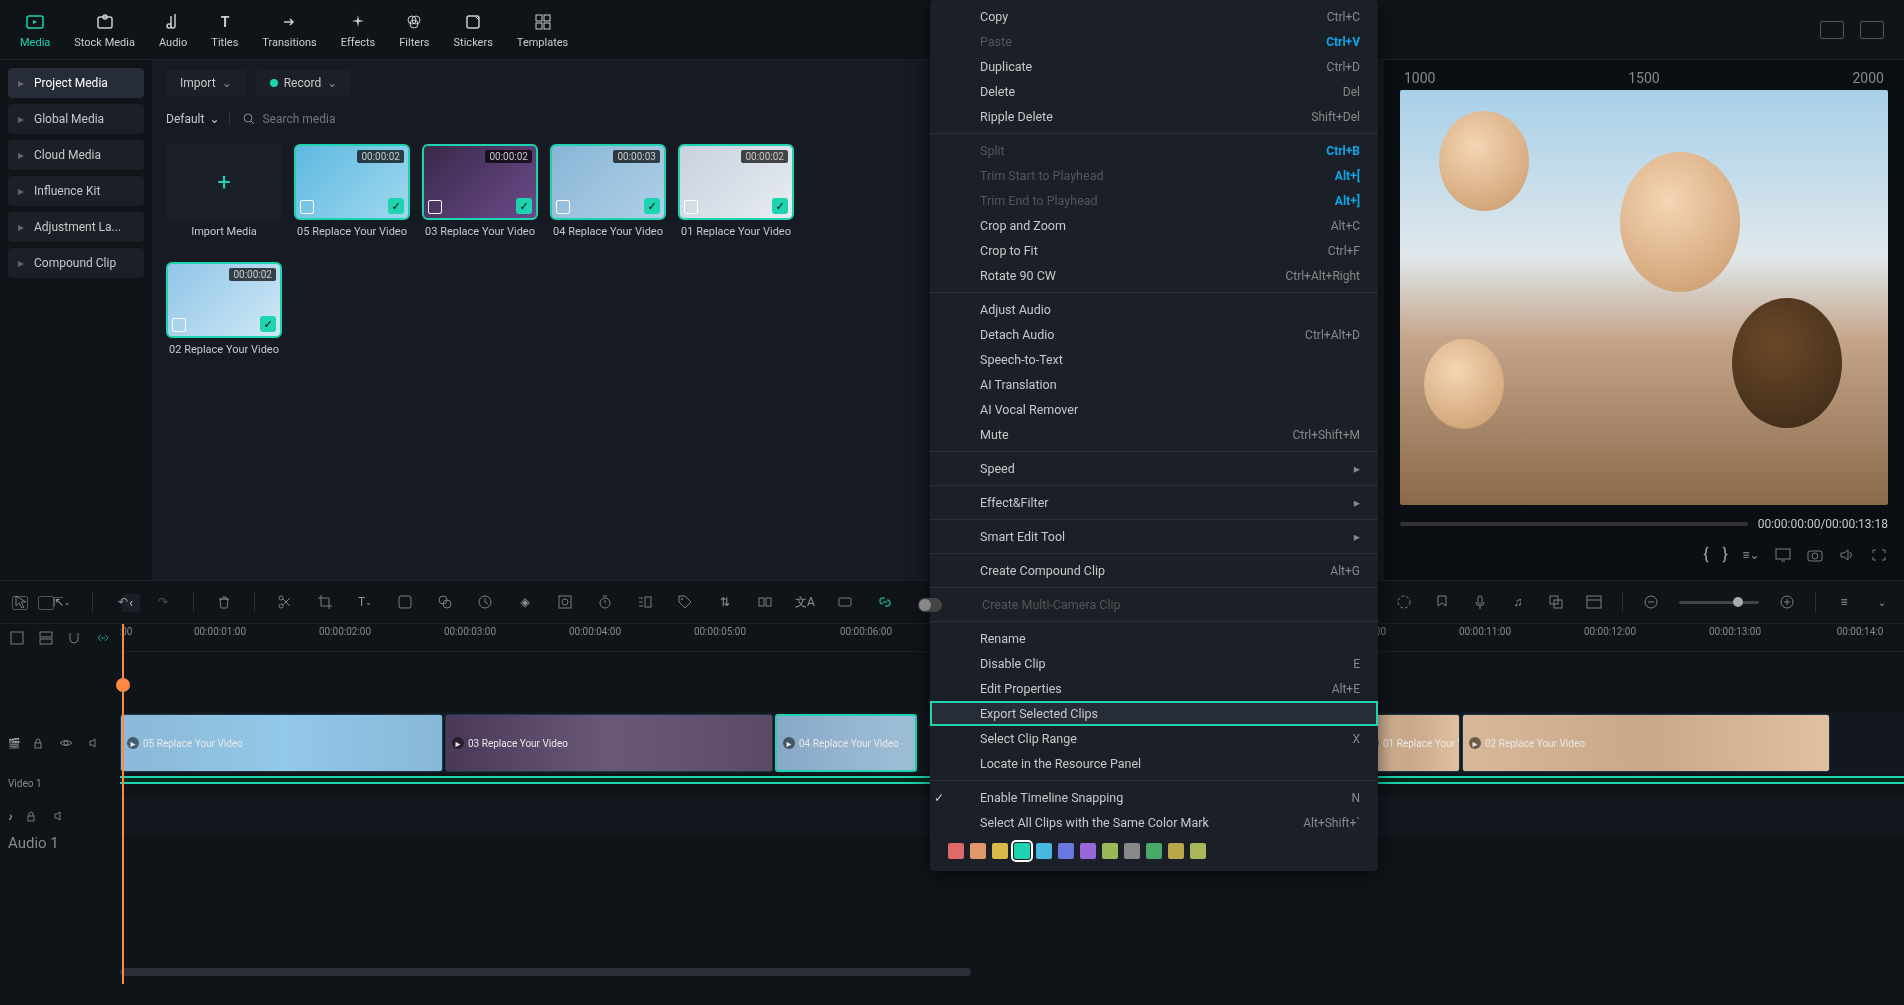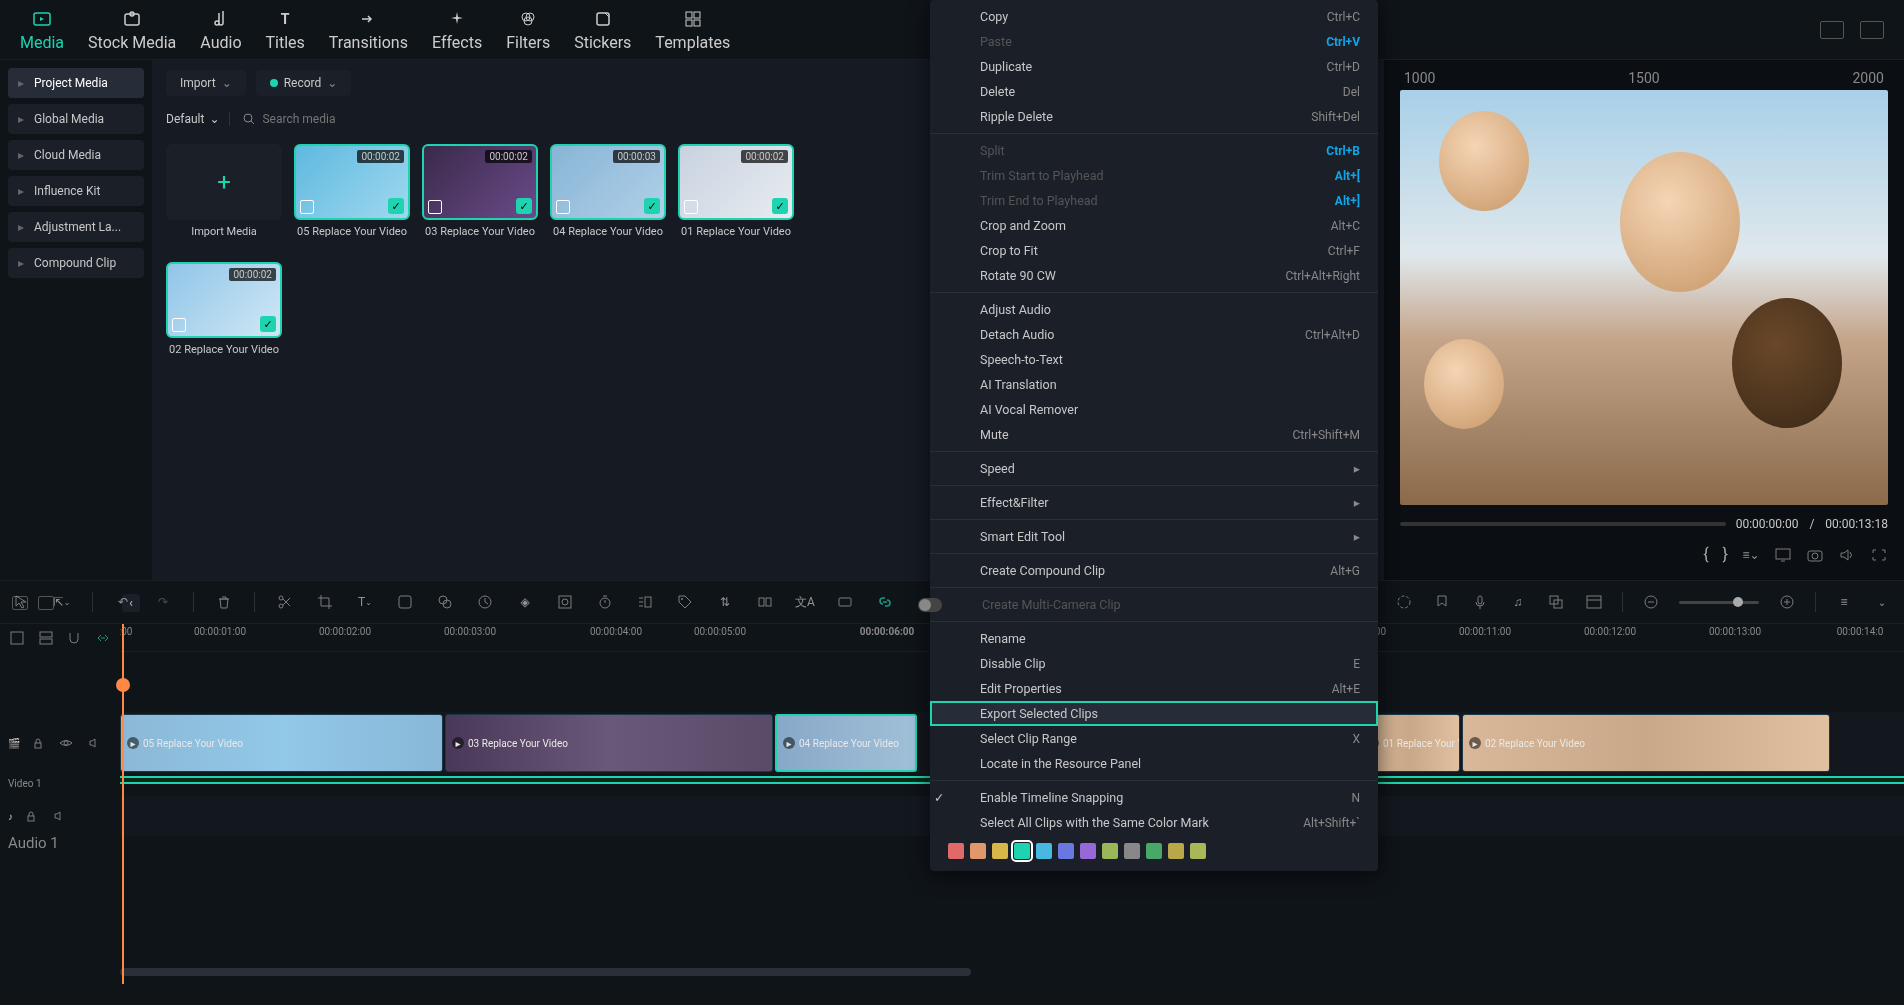--- a/index.html
+++ b/index.html
@@ -3,21 +3,21 @@
 <meta charset="utf-8">
 <style>
 * { margin: 0; padding: 0; box-sizing: border-box; font-family: -apple-system, BlinkMacSystemFont, "Segoe UI", Roboto, sans-serif; }
 body { background: #0f1419; color: #c8c8c8; font-size: 12px; overflow: hidden; width: 1904px; height: 1005px; position: relative; }
 
 
 .top-nav { display: flex; height: 60px; align-items: center; padding: 0 20px; background: #0f1419; border-bottom: 1px solid #1a1f28; }
 .nav-item { display: flex; flex-direction: column; align-items: center; margin-right: 24px; cursor: pointer; gap: 2px; color: #ccc; }
 .nav-item.active { color: #1dd3b0; }
 .nav-icon { width: 24px; height: 24px; display: flex; align-items: center; justify-content: center; }
-.nav-label { font-size: 16px; }
+.nav-label { font-size: 11px; }
 .top-right-icons { margin-left: auto; display: flex; gap: 16px; }
 .tr-icon { width: 24px; height: 18px; border: 1px solid #555; border-radius: 2px; }
 
 
 .main { display: flex; height: 520px; }
 .sidebar { width: 152px; background: #0f1419; padding: 8px; }
 .sidebar-item { background: #1a1f28; border-radius: 4px; padding: 8px 10px; margin-bottom: 6px; display: flex; align-items: center; cursor: pointer; font-size: 12px; }
 .sidebar-item.active { background: #262c38; color: #fff; }
 .sidebar-chevron { width: 10px; margin-right: 6px; color: #666; }
 .collapse-btn { width: 18px; height: 18px; background: #1a1f28; border-radius: 3px; display:flex;align-items:center;justify-content:center; margin-top: auto; }
@@ -51,21 +51,21 @@
 .thumb3 { background: linear-gradient(135deg, #88b5d6, #b0d0e8); }
 .thumb4 { background: linear-gradient(135deg, #c8d2e0, #e8ecf0); }
 .thumb5 { background: linear-gradient(135deg, #90c5e8, #d0e8f5); }
 
 
 .preview { width: 520px; background: #0b0e12; padding: 10px 16px; display: flex; flex-direction: column; }
 .preview-ruler { height: 16px; position: relative; font-size: 14px; color: #888; display:flex; justify-content:space-between; padding: 0 4px; }
 .preview-img { flex: 1; background: linear-gradient(180deg, #a8d0e8 0%, #e0e8ec 40%, #c5a58a 60%, #8a6a4a 100%); border-radius: 2px; margin: 4px 0; position: relative; overflow: hidden; }
 .face { position:absolute; border-radius:50%; background: radial-gradient(circle at 40% 35%, #f5d5b5, #c89868); }
 .preview-controls { display: flex; align-items: center; padding: 8px 0; gap: 10px; font-size: 12px; }
-.pc-time { margin-left: auto; display:flex; gap:11px; align-items:center; }
+.pc-time { margin-left: auto; display:flex; gap:0; align-items:center; }
 .pc-row2 { display: flex; align-items: center; gap: 14px; padding: 6px 0; }
 .pc-ico { width: 18px; height: 18px; opacity: 0.7; cursor: pointer; display:flex;align-items:center;justify-content:center; }
 .brace { font-size: 16px; color: #aaa; }
 
 
 .timeline-toolbar { height: 44px; display: flex; align-items: center; padding: 0 12px; gap: 20px; background: #0f1419; border-top: 1px solid #1a1f28; border-bottom: 1px solid #1a1f28; }
 .tt-ico { width: 20px; height: 20px; opacity: 0.7; cursor: pointer; display:flex;align-items:center;justify-content:center; }
 .tt-sep { width: 1px; height: 20px; background: #2a2f38; }
 .tt-right { margin-left: auto; display: flex; gap: 18px; align-items: center; }
 .zoom-slider { width: 80px; height: 3px; background: #444; border-radius: 2px; position: relative; }
@@ -546,23 +546,23 @@
           <svg width="14" height="14" viewBox="0 0 14 14">
             <path d="M2 7 L5 4 M2 7 L5 10 M12 7 L9 4 M12 7 L9 10 M5 7 L9 7" stroke="#1dd3b0" fill="none"></path>
           </svg>
         </div>
     </div>
     <div class="tl-ruler" id="tl-ruler">
         <span class="ruler-mark" style="left: 0px;">00:00</span>
         <span class="ruler-mark" style="left: 100px;">00:00:01:00</span>
         <span class="ruler-mark" style="left: 225px;">00:00:02:00</span>
         <span class="ruler-mark" style="left: 350px;">00:00:03:00</span>
-        <span class="ruler-mark" style="left: 496px;">00:00:04:00</span>
+        <span class="ruler-mark" style="left: 475px;">00:00:04:00</span>
         <span class="ruler-mark" style="left: 600px;">00:00:05:00</span>
-        <span class="ruler-mark" style="left: 767px; font-weight: bold;">00:00:06:00</span>
+        <span class="ruler-mark" style="left: 746px;">00:00:06:00</span>
         <span class="ruler-mark" style="left: 1240px;">00:00:10:00</span>
         <span class="ruler-mark" style="left: 1365px;">00:00:11:00</span>
         <span class="ruler-mark" style="left: 1490px;">00:00:12:00</span>
         <span class="ruler-mark" style="left: 1615px;">00:00:13:00</span>
         <span class="ruler-mark" style="left: 1740px;">00:00:14:0</span>
       </div>
   </div>
   <div class="playhead">
       <div class="playhead-dot"></div>
     </div>

